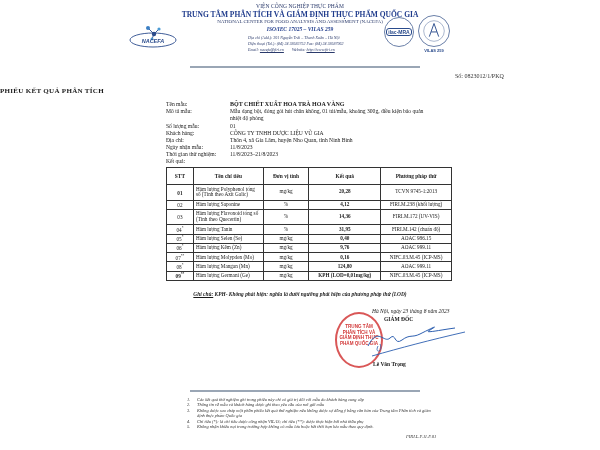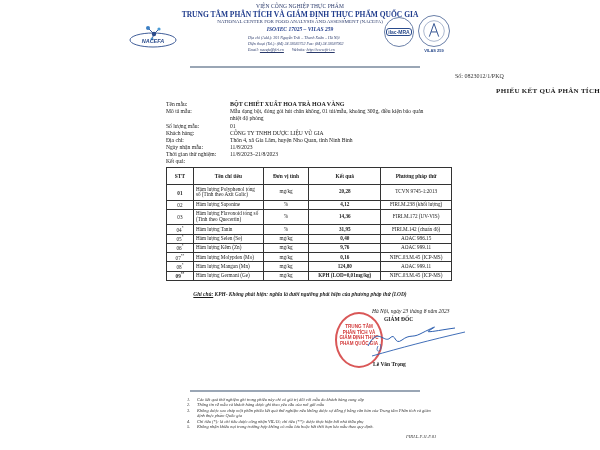--- a/index.html
+++ b/index.html
@@ -11,21 +11,21 @@
   .hdr-iso{top:26px;left:0;width:600px;text-align:center;font-size:5.5px;font-weight:bold;font-style:italic;color:#1f3b8c;}
   .hdr-line{left:248px;font-size:4px;font-style:italic;color:#2a3a6b;white-space:nowrap;}
   .hdr-line a{color:#2a3a6b;text-decoration:underline;}
   .logo-nacefa{left:128px;top:20px;width:50px;height:32px;}
   .logo-ilac{left:384px;top:17px;width:30px;height:30px;border-radius:50%;border:1.2px solid #6a7fa8;box-sizing:border-box;display:flex;align-items:center;justify-content:center;}
   .logo-ilac span{font-size:5px;font-weight:bold;color:#2a4b8c;border:0.8px solid #2a4b8c;border-radius:3px;padding:0 1px;font-family:"Liberation Sans",sans-serif;}
   .logo-boa{left:418px;top:15px;width:32px;height:32px;border-radius:50%;border:1.2px solid #6a7fa8;box-sizing:border-box;}
   .logo-boa-cap{left:418px;top:48px;width:32px;text-align:center;font-size:4px;font-weight:bold;color:#2a4b8c;font-family:"Liberation Sans",sans-serif;}
   .rule-top{left:190px;top:66px;width:230px;height:2px;background:#9aa6b5;}
   .docno{left:455px;top:73px;font-size:6px;color:#333;}
-  .title{left:0;top:87px;width:600px;text-align:right;font-size:7px;font-weight:bold;letter-spacing:0.3px;}
+  .title{left:0;top:87px;width:600px;text-align:left;font-size:7px;font-weight:bold;letter-spacing:0.3px;}
   .info{left:166px;font-size:5.6px;line-height:7px;}
   .info .lbl{position:absolute;left:0;width:64px;white-space:nowrap;}
   .info .val{position:absolute;left:64px;white-space:nowrap;}
   table.res{position:absolute;left:166px;top:177px;width:286px;border-collapse:collapse;font-size:5.2px;}
   table.res th,table.res td{border:0.7px solid #333;padding:0 2px;vertical-align:middle;}
   table.res th{height:16px;font-weight:bold;text-align:center;font-size:5.4px;}
   table.res td{height:8.3px;line-height:5.6px;}
   table.res td.c{text-align:center;}
   table.res td.b{font-weight:bold;text-align:center;}
   table.res tr.tall td{height:14.5px;}

